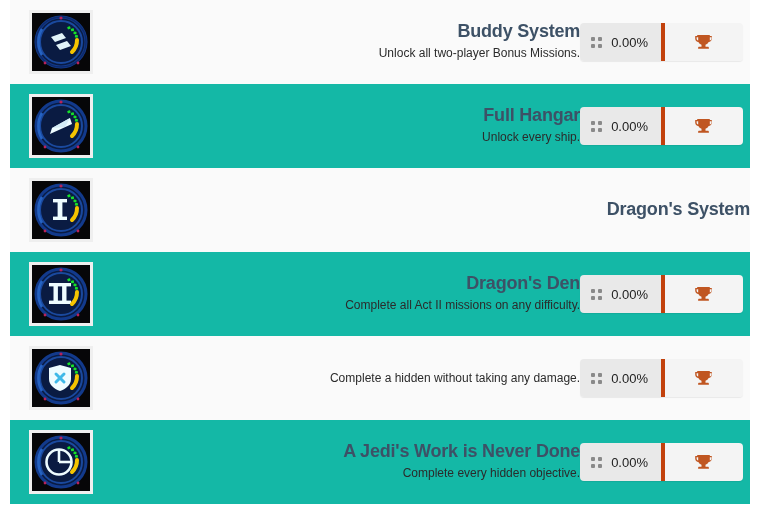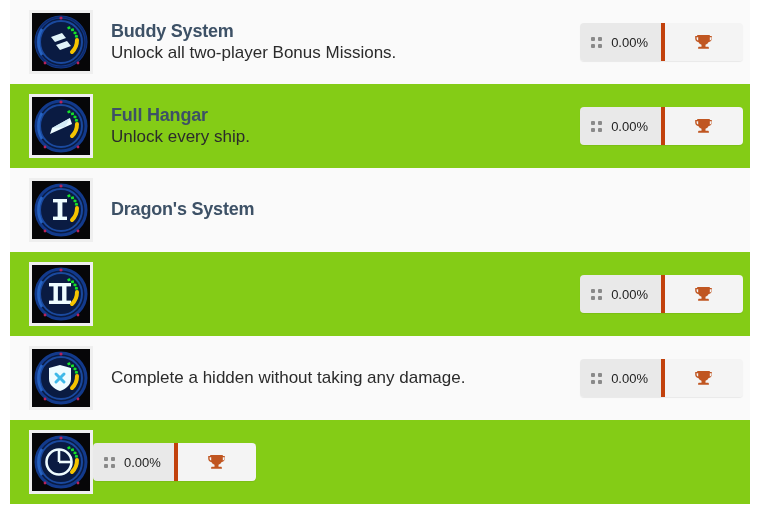--- a/index.html
+++ b/index.html
@@ -21,23 +21,24 @@
   }
 
   .achievement-row {
     position: relative;
     display: flex;
     align-items: center;
     margin: 0 28px 0 10px;
     height: 84px;
     box-sizing: border-box;
     background: #fafafa;
+    text-align: right;
   }
   .achievement-row.alt {
-    background: #84cc16;
+    background: #14b8a6;
   }
 
   
   .badge-wrap {
     flex: 0 0 auto;
     margin-left: 19px;
     width: 64px;
     height: 64px;
     background: #efefef;
     padding: 3px;
@@ -65,21 +66,21 @@
   }
   .ach-title {
     font-size: 18px;
     font-weight: bold;
     color: #3d5166;
     line-height: 21px;
     letter-spacing: -0.2px;
     white-space: nowrap;
   }
   .ach-desc {
-    font-size: 17px;
+    font-size: 12px;
     color: #2b2b2b;
     line-height: 18px;
     margin-top: 2px;
     white-space: nowrap;
   }
 
   
   .controls {
     flex: 0 0 auto;
     display: flex;
@@ -288,20 +289,22 @@
             <rect x="35.5" y="13.5" width="3" height="2.6" rx="0.6" transform="rotate(-22 37 15)"></rect>
             <rect x="39" y="15.5" width="3" height="2.6" rx="0.6" transform="rotate(-10 40.5 17)"></rect>
             <rect x="41.5" y="18.6" width="3" height="2.6" rx="0.6" transform="rotate(2 43 20)"></rect>
             <rect x="43" y="22" width="3" height="2.6" rx="0.6" transform="rotate(12 44.5 23)"></rect>
           </g>
           <path d="M45 27 A16.5 16.5 0 0 1 40 39" fill="none" stroke="#f5c400" stroke-width="4" stroke-linecap="round"></path>
         </svg>
       </span>
     </div>
     <div class="text-block">
+      <div class="ach-title">Dragon's Den</div>
+      <div class="ach-desc">Complete all Act II missions on any difficulty.</div>
     </div>
     <div class="controls">
       <div class="progress-btn">
         <span class="grid-icon">
             <i></i>
             <i></i>
             <i></i>
             <i></i>
           </span>
         <span class="progress-text">0.00%</span>
@@ -382,20 +385,24 @@
           <g fill="#17e02a">
             <rect x="35.5" y="13.5" width="3" height="2.6" rx="0.6" transform="rotate(-22 37 15)"></rect>
             <rect x="39" y="15.5" width="3" height="2.6" rx="0.6" transform="rotate(-10 40.5 17)"></rect>
             <rect x="41.5" y="18.6" width="3" height="2.6" rx="0.6" transform="rotate(2 43 20)"></rect>
             <rect x="43" y="22" width="3" height="2.6" rx="0.6" transform="rotate(12 44.5 23)"></rect>
           </g>
           <path d="M45 27 A16.5 16.5 0 0 1 40 39" fill="none" stroke="#f5c400" stroke-width="4" stroke-linecap="round"></path>
         </svg>
       </span>
     </div>
+    <div class="text-block">
+      <div class="ach-title">A Jedi's Work is Never Done</div>
+      <div class="ach-desc">Complete every hidden objective.</div>
+    </div>
     <div class="controls">
       <div class="progress-btn">
         <span class="grid-icon">
             <i></i>
             <i></i>
             <i></i>
             <i></i>
           </span>
         <span class="progress-text">0.00%</span>
       </div>

